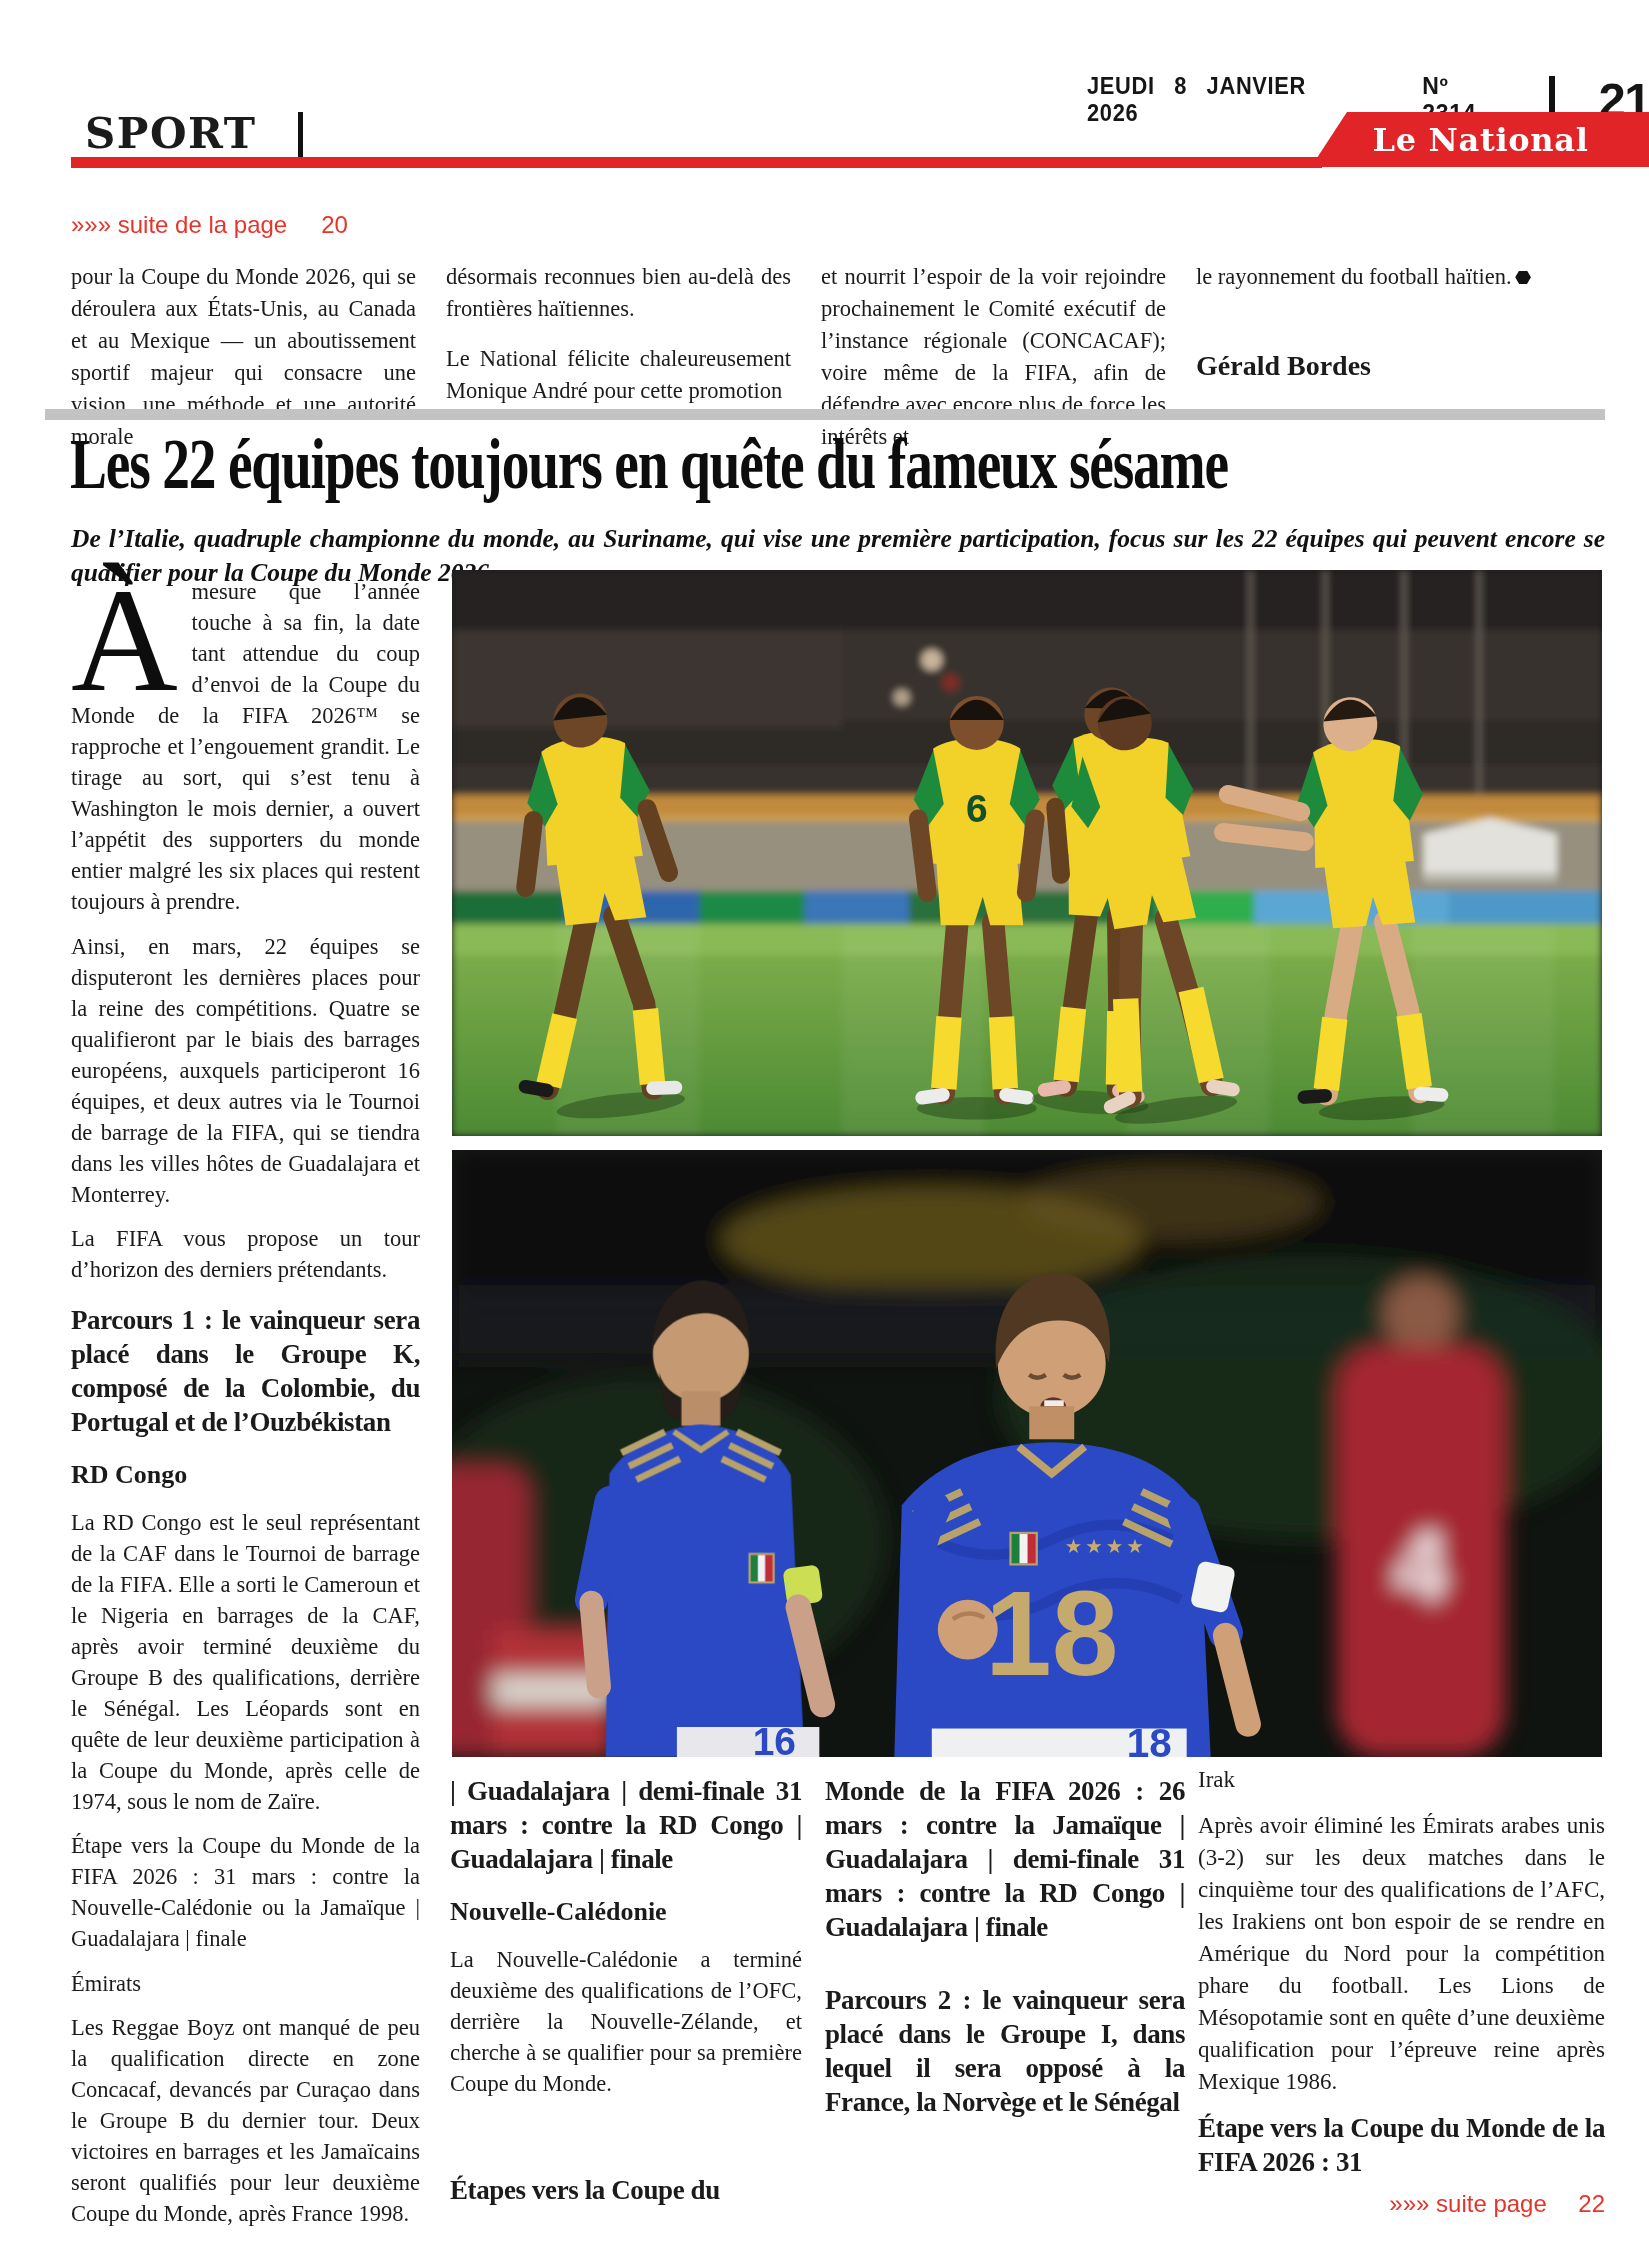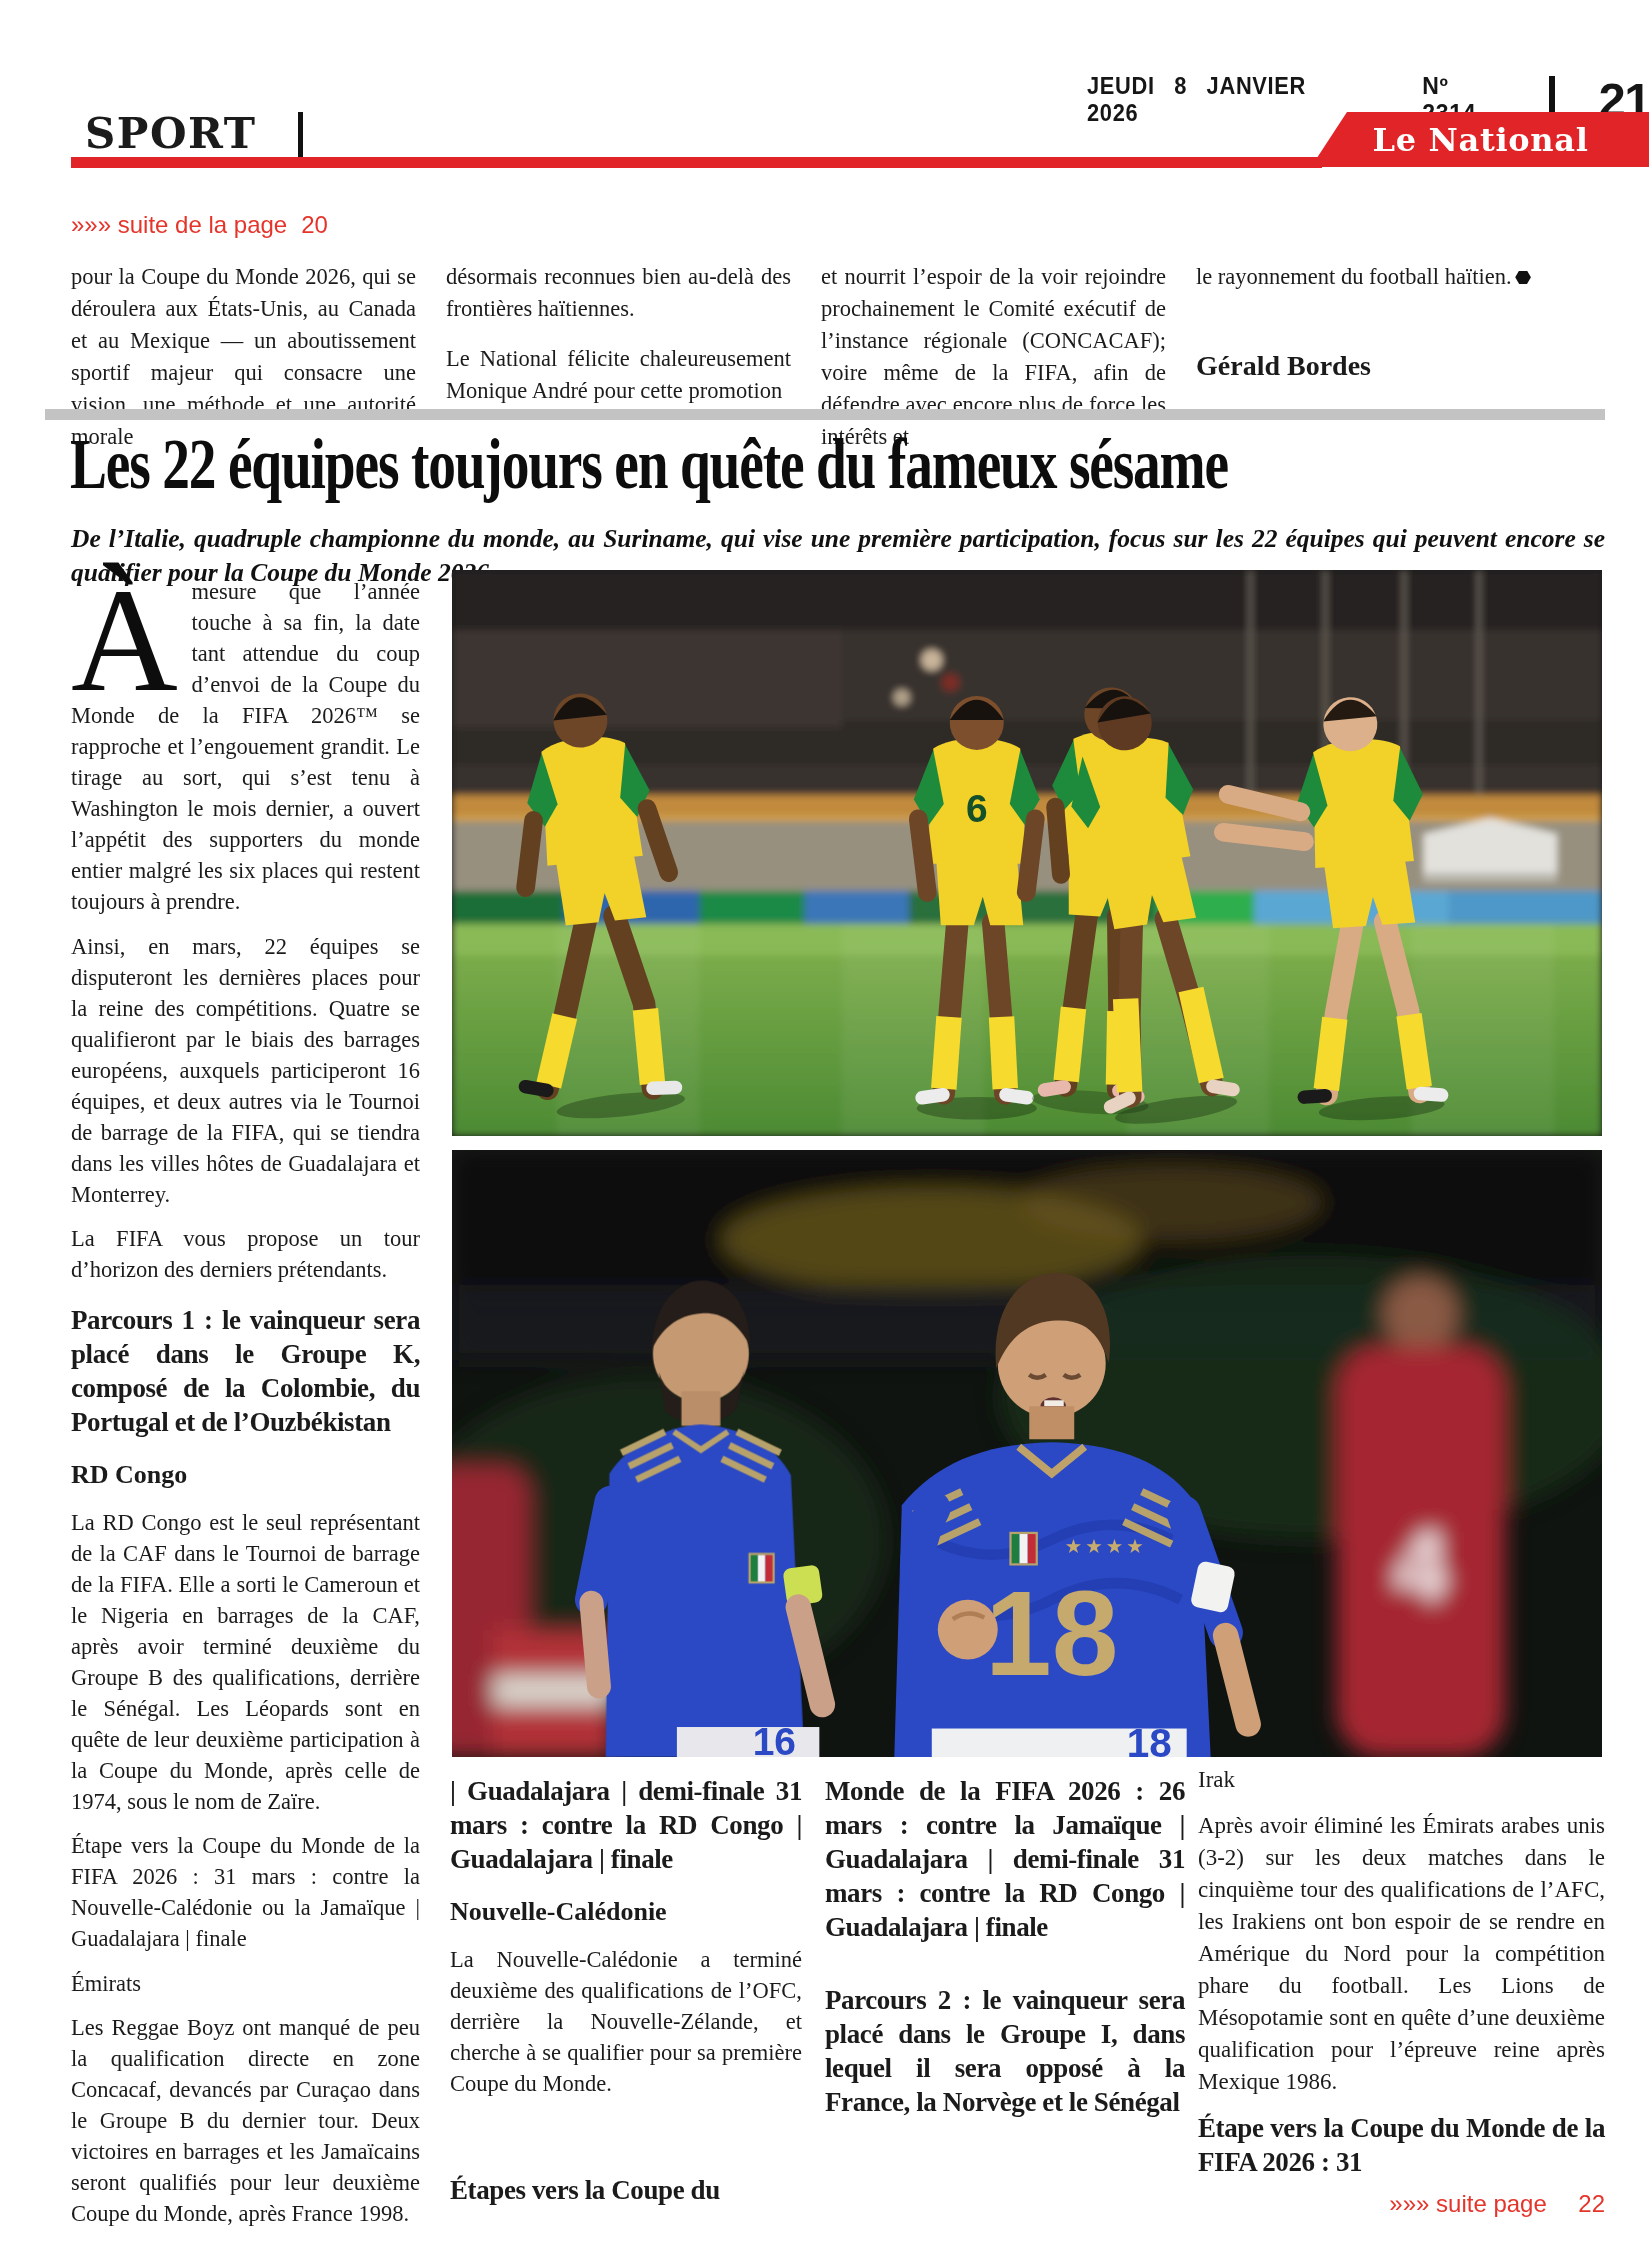--- a/index.html
+++ b/index.html
@@ -16,21 +16,21 @@
   .dateline .issue{font-size:23px;letter-spacing:0.7px;}
   .page-bar{width:6.7px;height:49px;background:#111;}
   .page-num{font-size:49px;letter-spacing:-1.5px;}
   .banner{position:absolute;right:0;top:112px;width:339px;height:55px;
           background:var(--accent-red,#e02427);
           clip-path:polygon(36px 0,100% 0,100% 100%,0 100%);
           display:flex;align-items:center;justify-content:center;}
   .banner .brand{color:#fff;font-family:"DejaVu Serif",serif;font-weight:700;font-size:32px;letter-spacing:0.7px;}
   .red-rule{position:absolute;left:71px;top:157px;width:1251px;height:10.5px;background:var(--accent-red,#e02427);}
 
-  .suite-top{position:absolute;left:71px;top:211px;display:flex;gap:14px;align-items:baseline;
+  .suite-top{position:absolute;left:71px;top:211px;display:flex;gap:34px;align-items:baseline;
              color:var(--link-red,#e5352b);font-family:"Liberation Sans",sans-serif;font-size:24px;}
 
   
   .prelude{position:absolute;left:71px;top:261px;width:1534px;display:flex;gap:30px;
            font-size:22.5px;line-height:32px;text-align:justify;}
   .pcol{width:345px;}
   .pcol-last{width:409px;text-align:left;}
   .prelude p{margin:0 0 18px;}
   .byline{font-weight:700;font-size:28px;margin-top:57px;}
   .endmark{display:inline-block;width:15.7px;height:13.5px;background:#111;margin-left:3.7px;

